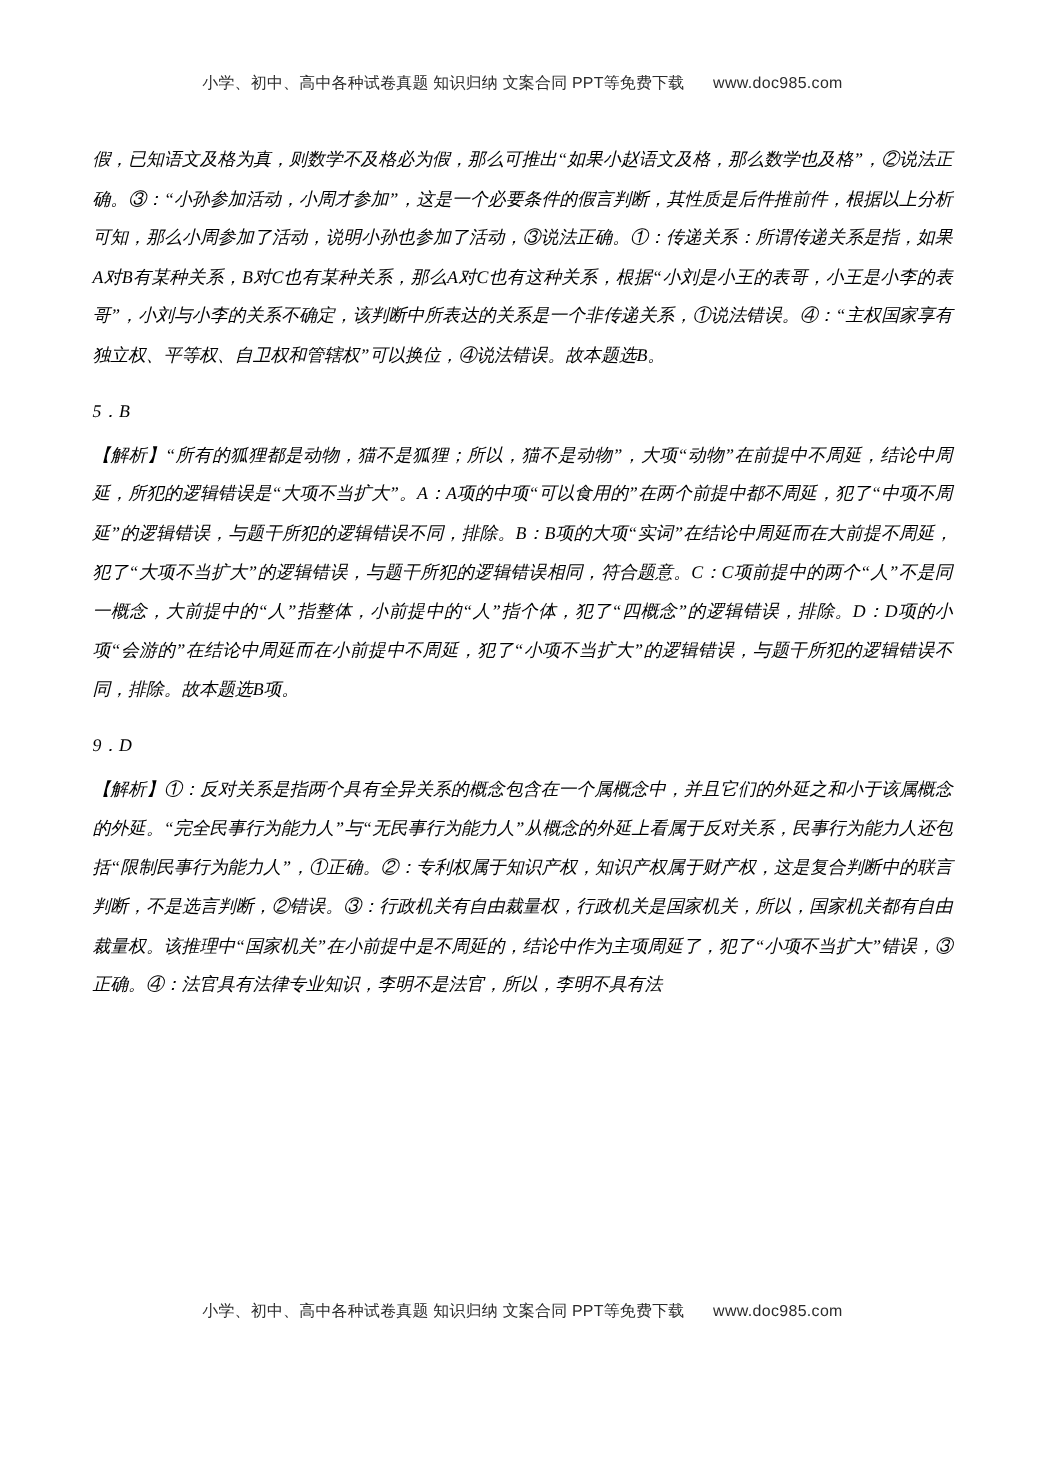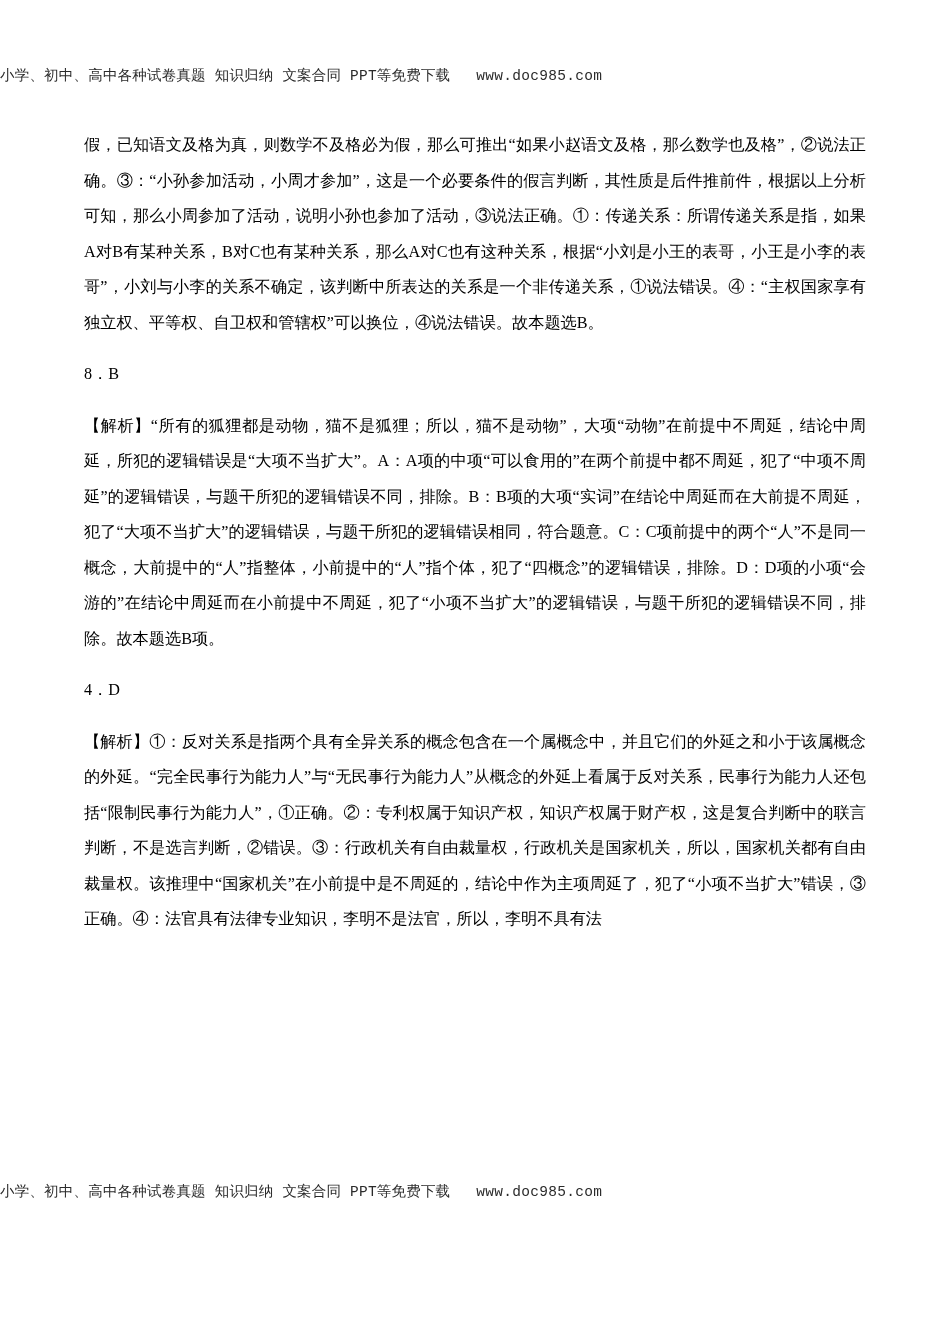--- a/index.html
+++ b/index.html
@@ -19,74 +19,76 @@
     width: 950px;
     height: 1344px;
     box-sizing: border-box;
     padding: 0 84px;
     position: relative;
   }
   .watermark {
     position: absolute;
     left: 0;
     width: 950px;
-    font-family: Liberation Mono, monospace;
+    text-align: center;
+    font-family: Liberation Sans, sans-serif;
     font-size: 14.5px;
     color: #2b2b2b;
     letter-spacing: 0.2px;
     white-space: nowrap;
   }
   .watermark-top { top: 66px; }
   .watermark-bottom { top: 1182px; }
   .watermark .site {
     margin-left: 26px;
     letter-spacing: 0.3px;
   }
   .content {
     position: absolute;
     top: 128px;
     left: 84px;
     width: 782px;
+    font-style: italic;
   }
   p {
     margin: 0;
     font-size: 16.2px;
     line-height: 35.5px;
     text-align: justify;
     text-justify: inter-ideograph;
   }
   p.para {
     text-indent: 0;
   }
   .ans-head {
     margin-top: 16px;
     font-size: 16.2px;
     line-height: 35.5px;
   }
   .block {
-    margin-top: 16px;
+    margin-top: 4px;
   }
 </style>
 </head>
 <body>
 
 <div class="page">
 
   <div class="watermark watermark-top">
     <span>小学、初中、高中各种试卷真题  知识归纳  文案合同  PPT等免费下载</span><span class="site">www.doc985.com</span>
   </div>
 
   <div class="content">
 
     <p class="para">假，已知语文及格为真，则数学不及格必为假，那么可推出“如果小赵语文及格，那么数学也及格”，②说法正确。③：“小孙参加活动，小周才参加”，这是一个必要条件的假言判断，其性质是后件推前件，根据以上分析可知，那么小周参加了活动，说明小孙也参加了活动，③说法正确。①：传递关系：所谓传递关系是指，如果A对B有某种关系，B对C也有某种关系，那么A对C也有这种关系，根据“小刘是小王的表哥，小王是小李的表哥”，小刘与小李的关系不确定，该判断中所表达的关系是一个非传递关系，①说法错误。④：“主权国家享有独立权、平等权、自卫权和管辖权”可以换位，④说法错误。故本题选B。</p>
 
-    <p class="ans-head">8．B</p>
+    <p class="ans-head">5．B</p>
     <p class="block">【解析】“所有的狐狸都是动物，猫不是狐狸；所以，猫不是动物”，大项“动物”在前提中不周延，结论中周延，所犯的逻辑错误是“大项不当扩大”。A：A项的中项“可以食用的”在两个前提中都不周延，犯了“中项不周延”的逻辑错误，与题干所犯的逻辑错误不同，排除。B：B项的大项“实词”在结论中周延而在大前提不周延，犯了“大项不当扩大”的逻辑错误，与题干所犯的逻辑错误相同，符合题意。C：C项前提中的两个“人”不是同一概念，大前提中的“人”指整体，小前提中的“人”指个体，犯了“四概念”的逻辑错误，排除。D：D项的小项“会游的”在结论中周延而在小前提中不周延，犯了“小项不当扩大”的逻辑错误，与题干所犯的逻辑错误不同，排除。故本题选B项。</p>
 
-    <p class="ans-head">4．D</p>
+    <p class="ans-head">9．D</p>
 
     <p class="block">【解析】①：反对关系是指两个具有全异关系的概念包含在一个属概念中，并且它们的外延之和小于该属概念的外延。“完全民事行为能力人”与“无民事行为能力人”从概念的外延上看属于反对关系，民事行为能力人还包括“限制民事行为能力人”，①正确。②：专利权属于知识产权，知识产权属于财产权，这是复合判断中的联言判断，不是选言判断，②错误。③：行政机关有自由裁量权，行政机关是国家机关，所以，国家机关都有自由裁量权。该推理中“国家机关”在小前提中是不周延的，结论中作为主项周延了，犯了“小项不当扩大”错误，③正确。④：法官具有法律专业知识，李明不是法官，所以，李明不具有法</p>
 
   </div>
 
   <div class="watermark watermark-bottom">
     <span>小学、初中、高中各种试卷真题  知识归纳  文案合同  PPT等免费下载</span><span class="site">www.doc985.com</span>
   </div>
 
 </div>

